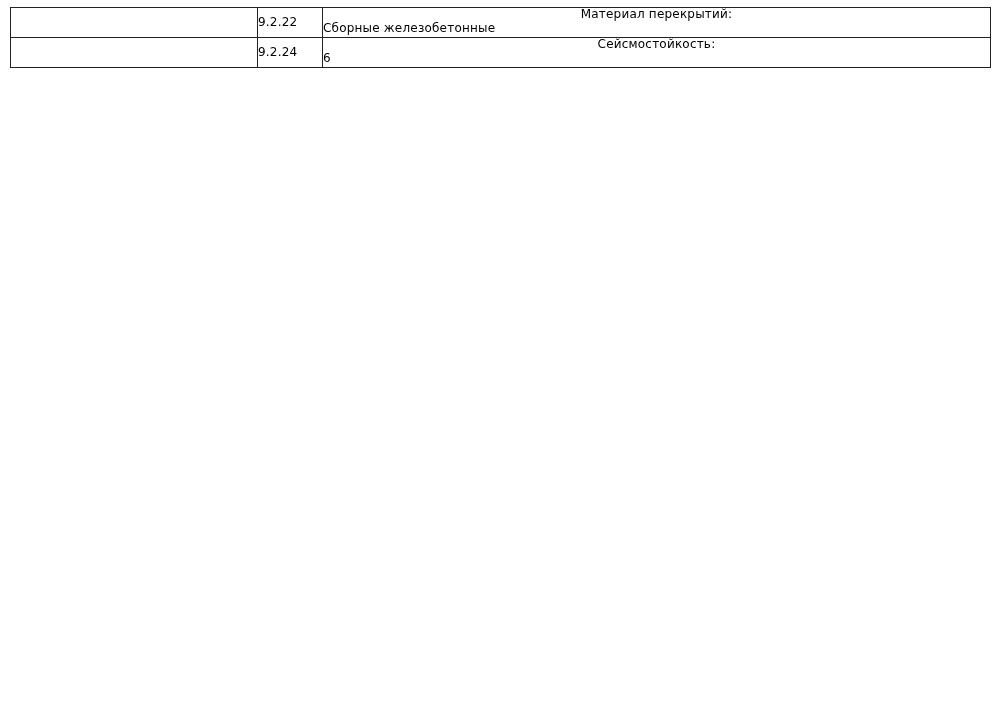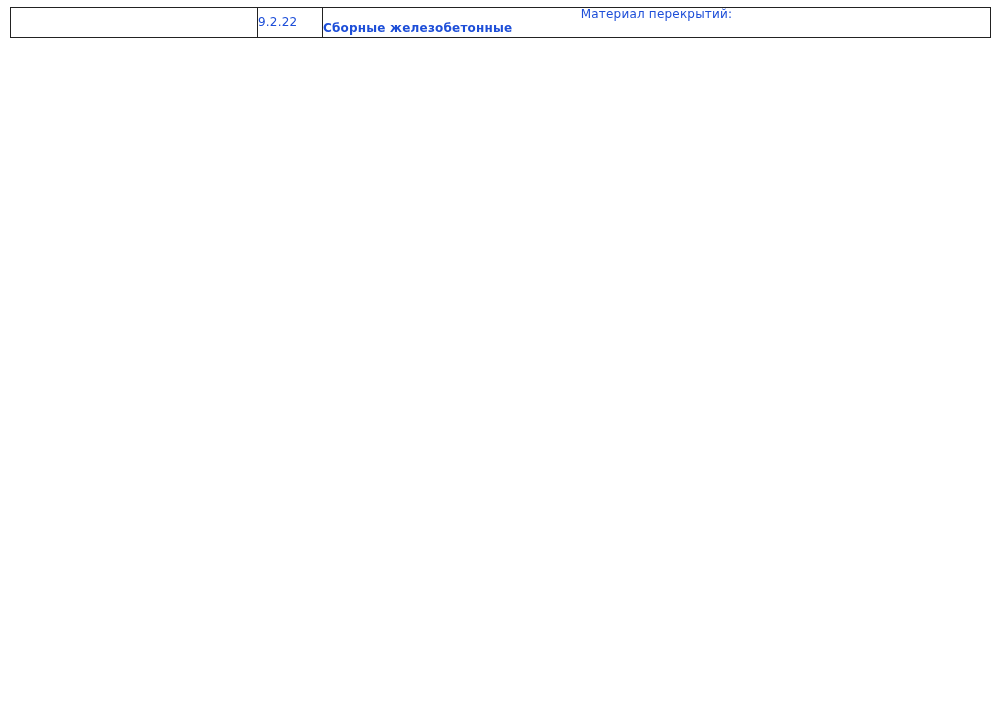--- a/index.html
+++ b/index.html
@@ -6,21 +6,21 @@
     margin: 0;
     padding: 0;
     background: #ffffff;
   }
   .page {
     position: relative;
     width: 1000px;
     height: 707px;
     background: #ffffff;
     font-family: "DejaVu Sans", "Liberation Sans", sans-serif;
-    color: #1d4ed8;
+    color: #000000;
   }
   table.doc-table {
     position: absolute;
     left: 10px;
     top: 7px;
     width: 977px;
     border-collapse: collapse;
     table-layout: fixed;
   }
   table.doc-table td {
@@ -46,33 +46,41 @@
     width: 667px;
     vertical-align: top;
     padding: 1px 3px 0 2px;
   }
   .field-label {
     font-weight: normal;
     white-space: nowrap;
     text-align: center;
   }
   .field-value {
-    font-weight: bold;
+    font-weight: normal;
     white-space: nowrap;
   }
 </style>
 </head>
 <body>
 
 <div class="page">
   <table class="doc-table">
     <tbody>
       <tr>
         <td class="c-section"></td>
         <td class="c-num">9.2.22</td>
         <td class="c-val">
           <div class="field-label">Материал перекрытий:</div>
           <div class="field-value">Сборные железобетонные</div>
         </td>
       </tr>
+      <tr>
+        <td class="c-section"></td>
+        <td class="c-num">9.2.24</td>
+        <td class="c-val">
+          <div class="field-label">Сейсмостойкость:</div>
+          <div class="field-value">6</div>
+        </td>
+      </tr>
     </tbody>
   </table>
 </div>
 
 </body></html>

